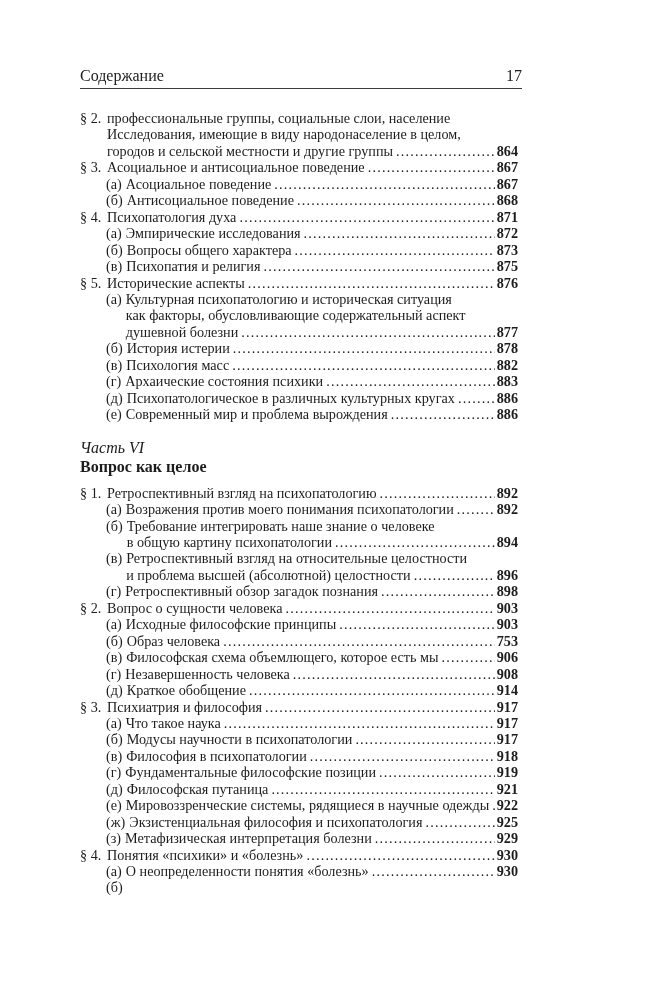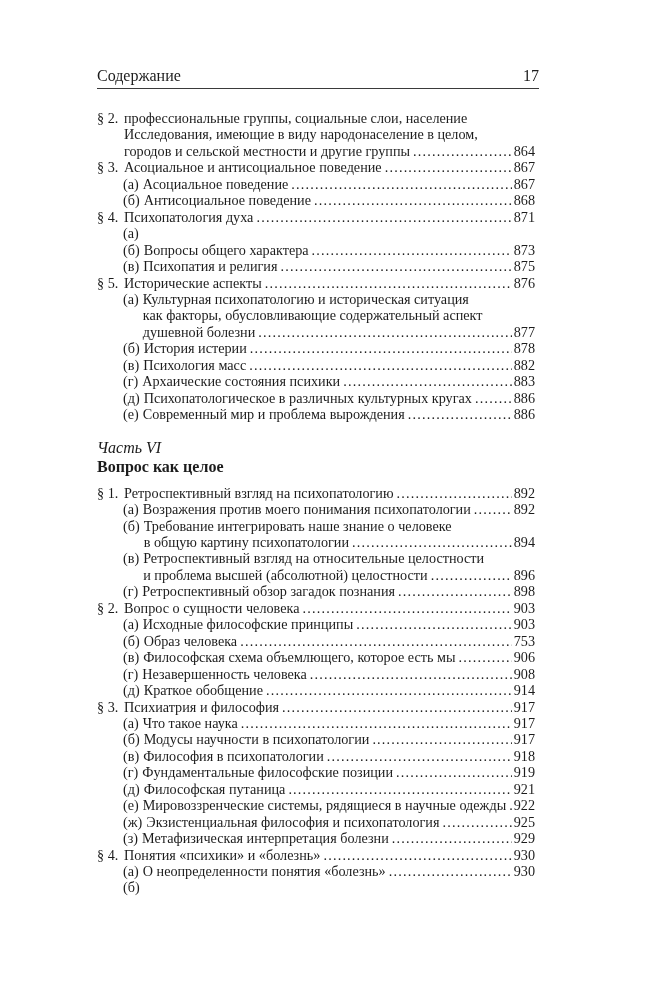--- a/index.html
+++ b/index.html
@@ -1,39 +1,39 @@
 <!DOCTYPE html>
 <html><head>
 <meta charset="utf-8">
 <style>
   html, body { margin:0; padding:0; }
   body {
     width:660px; height:1001px; background:#ffffff; position:relative; overflow:hidden;
     font-family:"Liberation Serif", "DejaVu Serif", serif; color:#1c1c1c;
   }
-  .page { position:absolute; left:97px; top:66px; width:438px; }
+  .page { position:absolute; left:80px; top:66px; width:438px; }
   .header {
     display:flex; justify-content:space-between; align-items:flex-end;
     font-size:16px; line-height:20px; padding-bottom:2px;
     border-bottom:1px solid #3a3a3a; width:442px;
   }
   .toc { margin-top:21px; font-size:14.2px; line-height:16.45px; }
   .num { width:27px; flex:0 0 27px; }
   .sub { padding-left:26px; }
   .lbl { flex:0 0 auto; }
   .entry { display:flex; }
   .entry .body { flex:1; min-width:0; }
   .line { display:flex; align-items:flex-end; }
   .line .t { flex:0 0 auto; white-space:nowrap; }
   .dots {
     flex:1 1 auto; overflow:hidden; white-space:nowrap; margin:0 2px 0 3px;
     letter-spacing:1.2px;
   }
   .dots::before { content:"................................................................................................................................"; }
-  .pg { flex:0 0 auto; }
+  .pg { flex:0 0 auto;font-weight:bold; }
   .part-label { font-style:italic; font-size:16px; line-height:19px; margin-top:15px; }
   .part-title { font-weight:bold; font-size:16px; line-height:19px; margin-bottom:9px; }
 </style>
 </head>
 <body>
 
 <div class="page">
   <div class="header">
     <span>Содержание</span>
     <span>17</span>
@@ -91,20 +91,27 @@
         <div class="body">
           <div class="line">
             <span class="t">Психопатология духа</span>
             <span class="dots"></span>
             <span class="pg">871</span>
           </div>
         </div>
       </div>
       <div class="entry sub" style="padding-left: 26px;">
         <span class="lbl" style="margin-right: 4px;">(а)</span>
+        <div class="body">
+          <div class="line">
+            <span class="t">Эмпирические исследования</span>
+            <span class="dots"></span>
+            <span class="pg">872</span>
+          </div>
+        </div>
       </div>
       <div class="entry sub" style="padding-left: 26px;">
         <span class="lbl" style="margin-right: 4px;">(б)</span>
         <div class="body">
           <div class="line">
             <span class="t">Вопросы общего характера</span>
             <span class="dots"></span>
             <span class="pg">873</span>
           </div>
         </div>

